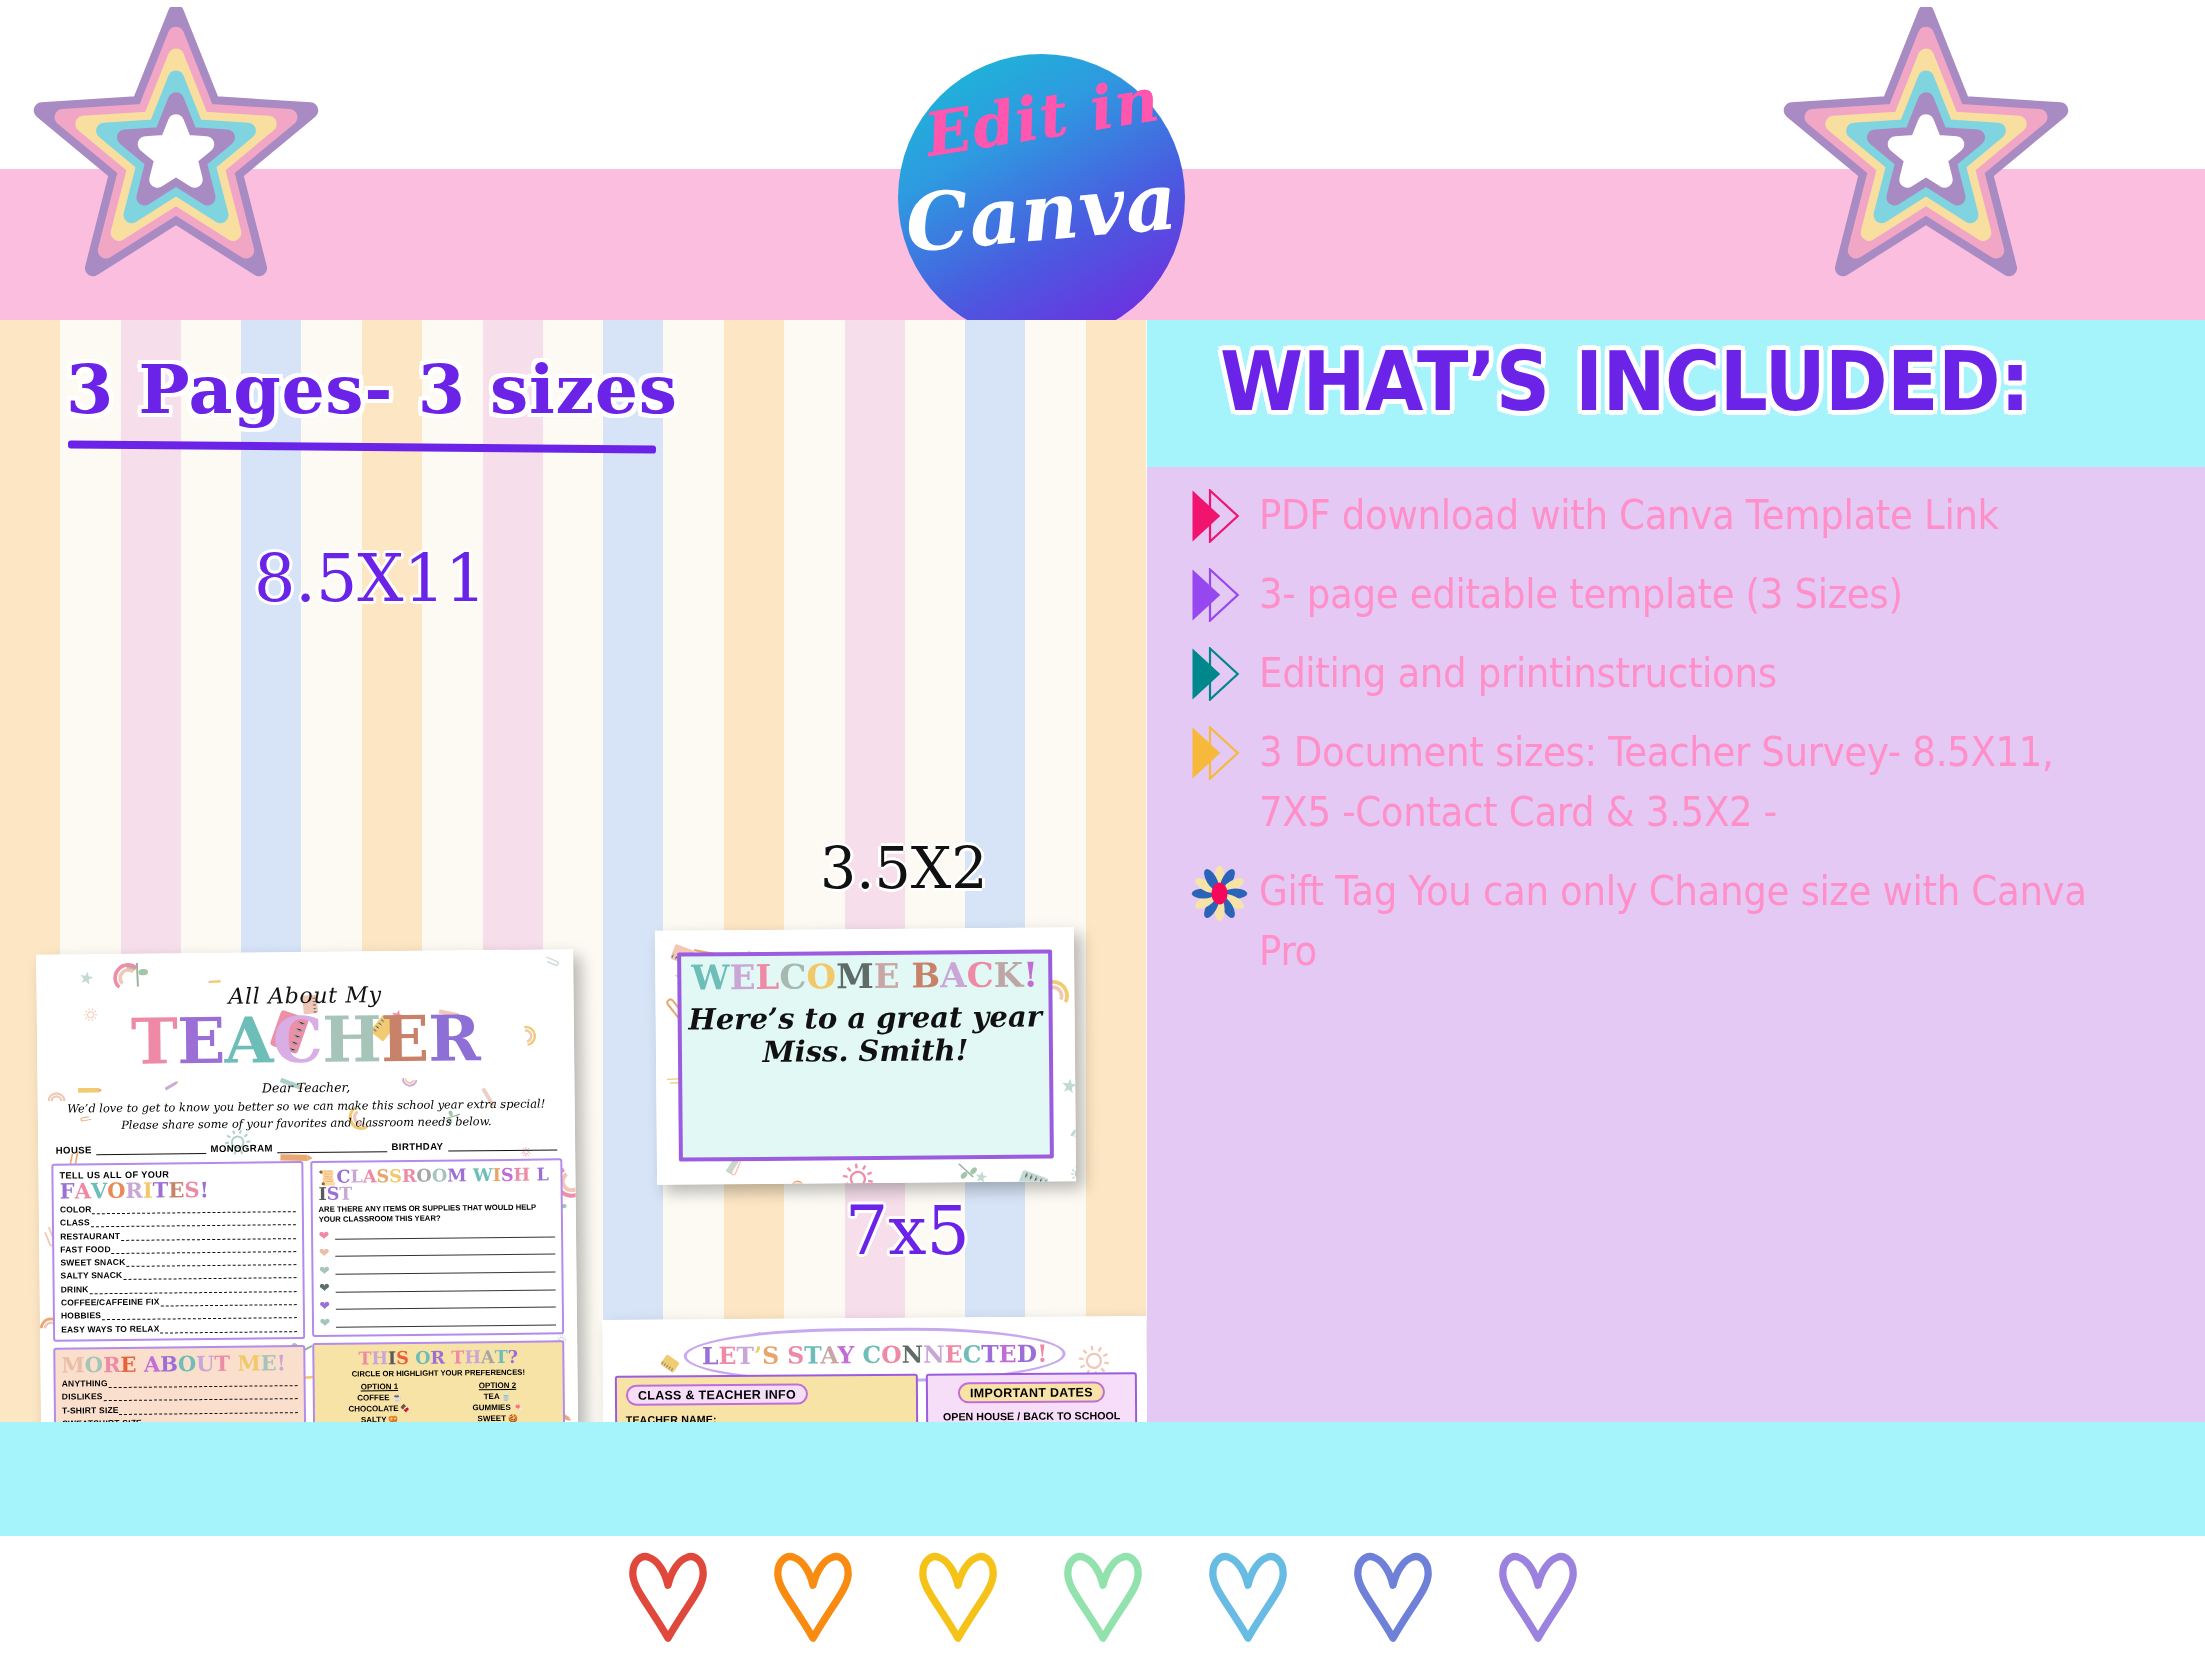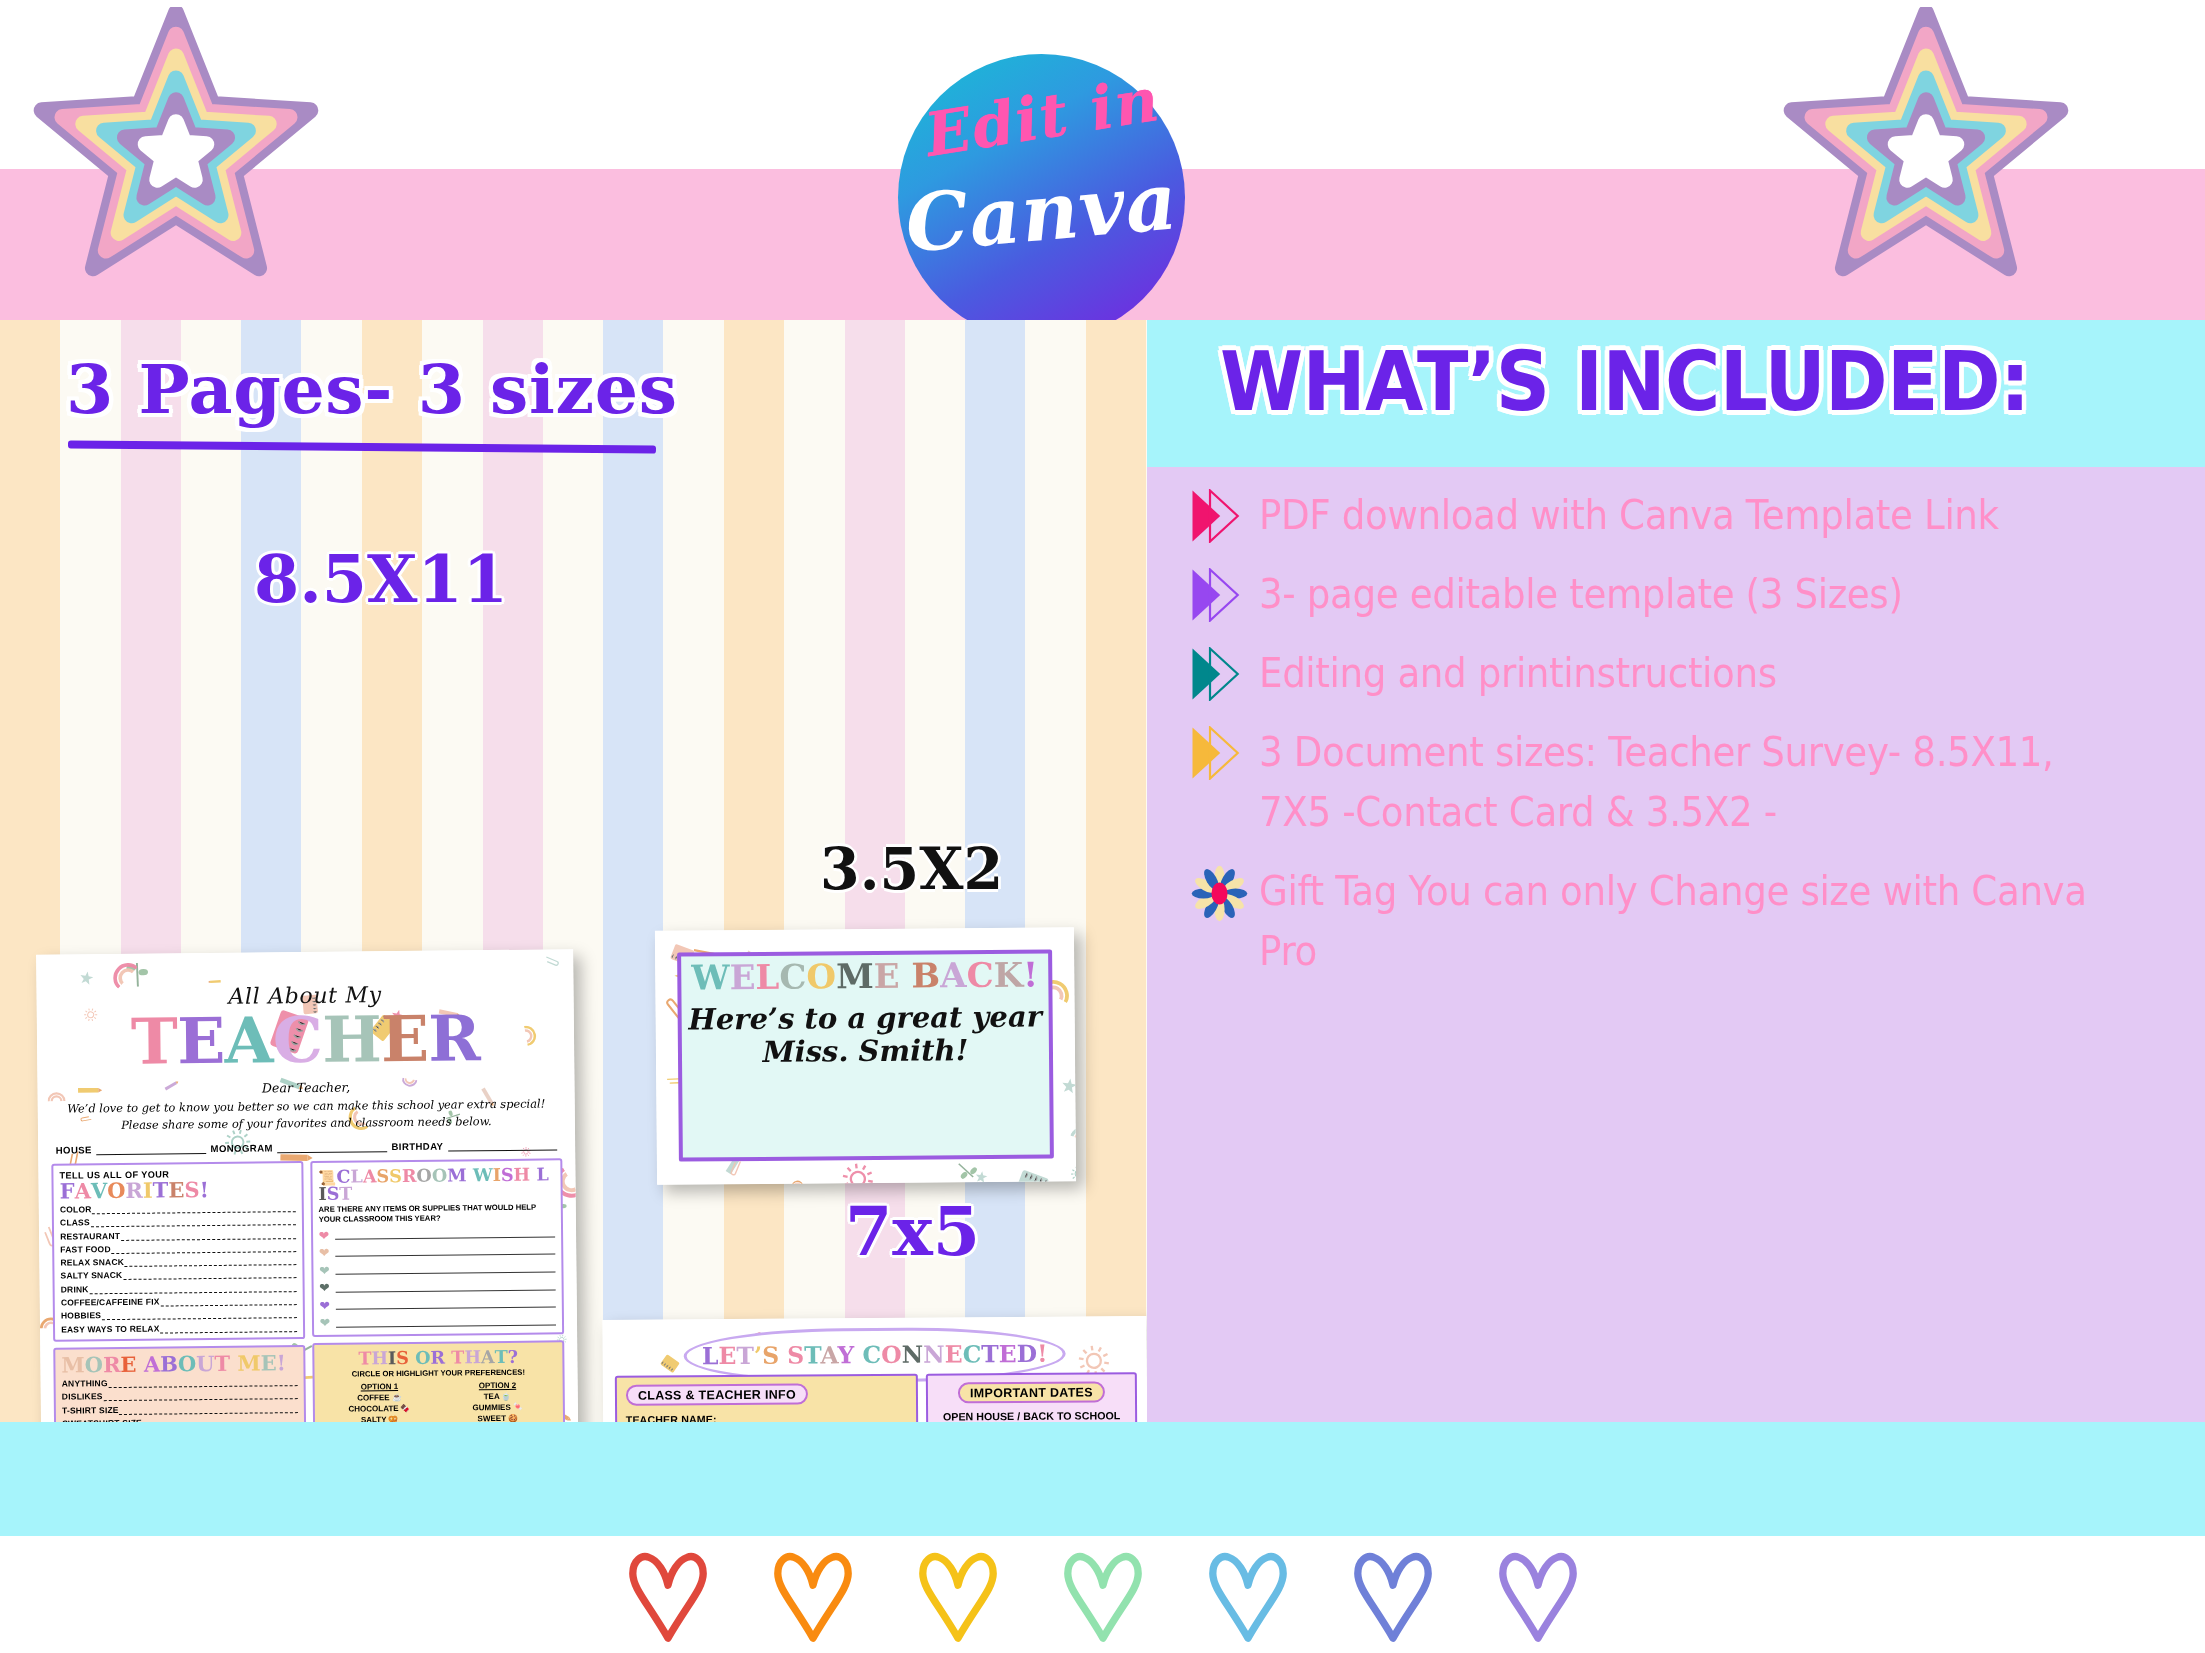--- a/index.html
+++ b/index.html
@@ -75,21 +75,21 @@
     text-shadow:
       -4.4px 0 #fff, 4.4px 0 #fff, 0 -4.4px #fff, 0 4.4px #fff,
       -3.7px -3.7px #fff, 3.7px -3.7px #fff, -3.7px 3.7px #fff, 3.7px 3.7px #fff;
   }
   .left-title-rule {
     position:absolute; left:68px; top:123px; width:588px; height:8px;
     background:#6B23E8; transform:rotate(0.5deg); border-radius:2.9px;
   }
   .size-label {
     position:absolute;
-    font-family:"DejaVu Serif", serif; font-weight:700;
+    font-family:"DejaVu Serif", serif; font-weight:400;
     color:#6B23E8; white-space:nowrap;
     text-shadow:-2.9px 0 #fff,2.9px 0 #fff,0 -2.9px #fff,0 2.9px #fff,-2.2px -2.2px #fff,2.2px -2.2px #fff,-2.2px 2.2px #fff,2.2px 2.2px #fff;
   }
   .size-8511 { left:254px; top:221px; font-size:65px; }
   .size-352  { left:820px; top:515px; font-size:57px; color:#111; text-shadow:-2.9px 0 #fff,2.9px 0 #fff,0 -2.9px #fff,0 2.9px #fff; }
   .size-7x5  { left:845px; top:871px; font-size:68px; }
 
   
   .doc { position:absolute; background:#fff; box-shadow:7.4px 7.4px 16px rgba(0,0,0,.28); overflow:hidden; }
 
@@ -637,21 +637,21 @@
                   </div>
                   <div class="fav-line">
                     <span class="lbl">RESTAURANT</span>
                     <span class="dash"></span>
                   </div>
                   <div class="fav-line">
                     <span class="lbl">FAST FOOD</span>
                     <span class="dash"></span>
                   </div>
                   <div class="fav-line">
-                    <span class="lbl">RELAX SNACK</span>
+                    <span class="lbl">SWEET SNACK</span>
                     <span class="dash"></span>
                   </div>
                   <div class="fav-line">
                     <span class="lbl">SALTY SNACK</span>
                     <span class="dash"></span>
                   </div>
                   <div class="fav-line">
                     <span class="lbl">DRINK</span>
                     <span class="dash"></span>
                   </div>

